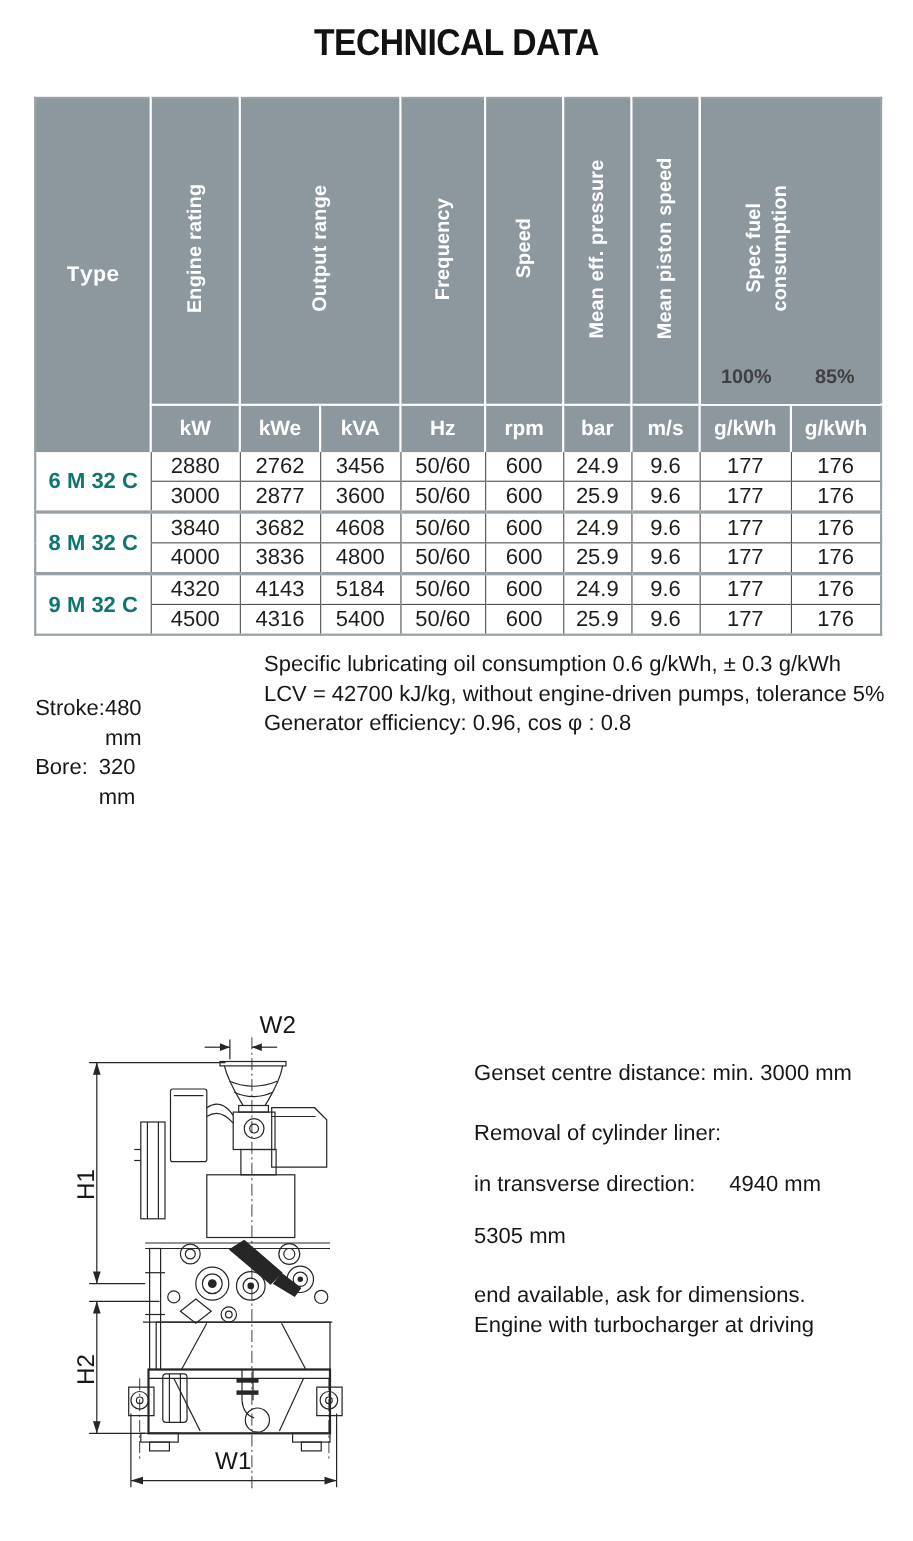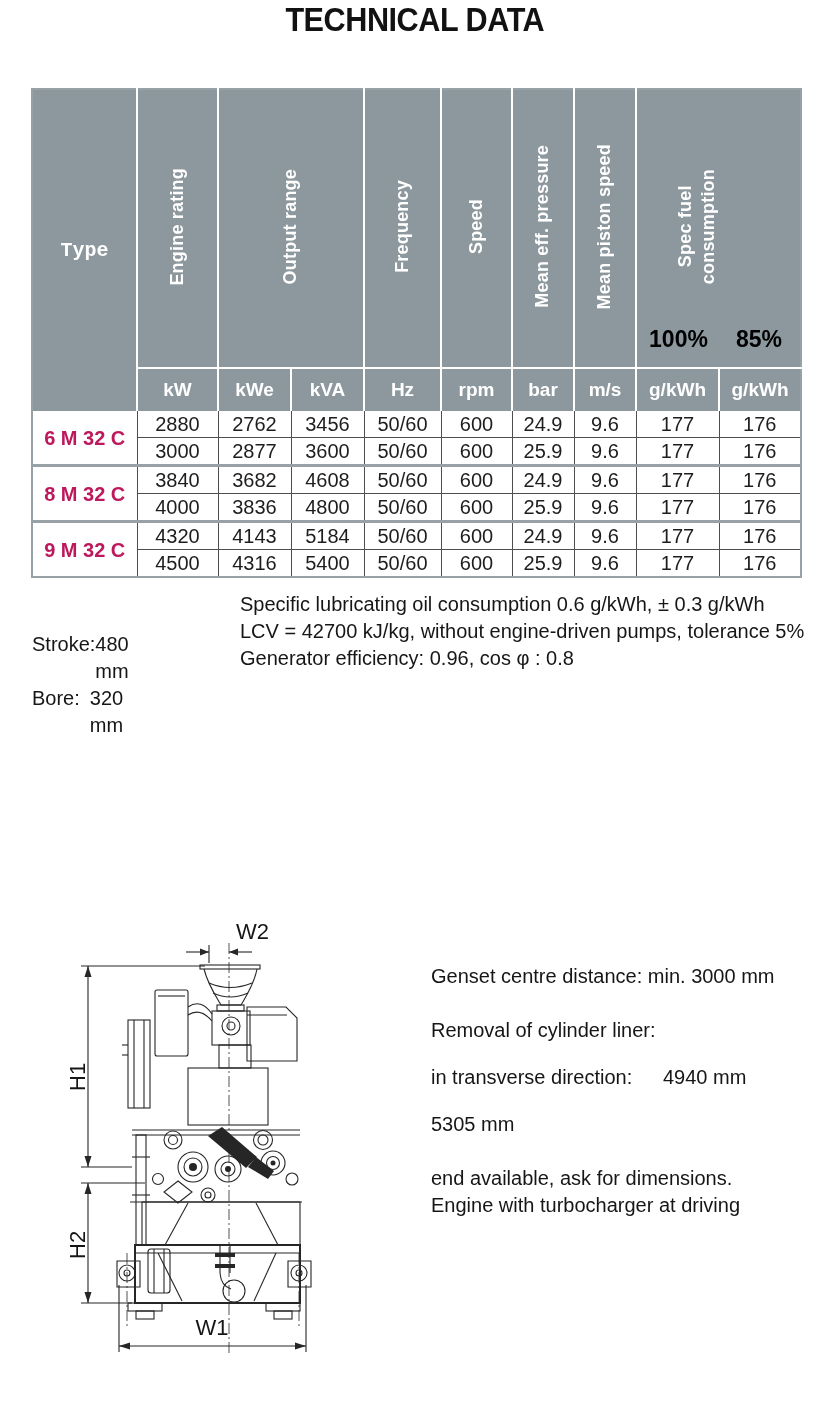--- a/index.html
+++ b/index.html
@@ -1,45 +1,45 @@
 <!DOCTYPE html>
 <html><head>
 <meta charset="utf-8">
 <style>
   html,body{margin:0;padding:0;background:#fff;}
   .page{position:relative;width:830px;height:1401px;background:#fff;overflow:hidden;
         font-family:"Liberation Sans", sans-serif;color:#222;}
 
   
-  .title{position:absolute;left:0;right:0;top:0;text-align:center;
+  .title{position:absolute;left:0;right:0;top:20px;text-align:center;
          font-size:34px;font-weight:bold;color:#121212;letter-spacing:-.5px;}
   .title span{display:inline-block;transform:scaleX(.9);}
 
   
   .spec-table{position:absolute;left:31px;top:88px;border-collapse:collapse;
               border:2px solid #97a1a6;table-layout:fixed;}
   .spec-table th{background:#8d989e;color:#fff;font-weight:bold;padding:0;
                  vertical-align:middle;text-align:center;}
   tr.h-main th{height:277px;border-left:2px solid #fff;}
   tr.h-main th:first-child{border-left:none;}
   tr.h-units th{height:42px;border-left:2px solid #fff;border-top:2px solid #fff;
                 font-size:19px;}
   tr.h-units th:first-child{border-left:2px solid #0369a1;}
   th.type-head{font-size:20px;border-right:2px solid #fff;font-family:Liberation Mono, monospace;}
   .vtext{writing-mode:vertical-rl;transform:rotate(180deg);display:inline-block;
          font-size:18px;line-height:1.3;white-space:pre-line;letter-spacing:.2px;}
   th.specfuel{position:relative;}
   th.specfuel .vtext{padding-left:42px;} 
-  .pct{position:absolute;bottom:14px;font-size:23px;font-weight:bold;color:#000000;}
+  .pct{position:absolute;bottom:14px;font-size:18px;font-weight:bold;color:#404040;}
   .pct-100{left:0;width:83px;text-align:center;}
   .pct-85{right:0;width:82px;text-align:center;}
 
   .spec-table td{height:26px;text-align:center;font-size:20px;color:#1d1d1d;
                  padding:0;border-left:1px solid #4f4f4f;line-height:1;}
-  td.type-cell{font-weight:bold;color:#be185d;border-left:none;font-size:20px;margin-left:19px;}
+  td.type-cell{font-weight:bold;color:#0f766e;border-left:none;font-size:20px;margin-left:19px;}
   tr.r-b td{border-top:1px solid #4f4f4f;}
   tr.group-start td{border-top:3px solid #97a1a6;}
 
   
   .notes{position:absolute;left:32px;top:591px;font-size:20px;line-height:27px;color:#161616;}
   .notes .left{position:absolute;left:0;top:0;margin-top:40px;}
   .notes .left .row{display:flex;}
   .notes .left .lbl{width:78px;}
   .notes .right{position:absolute;left:208px;top:0;width:580px;}
 

